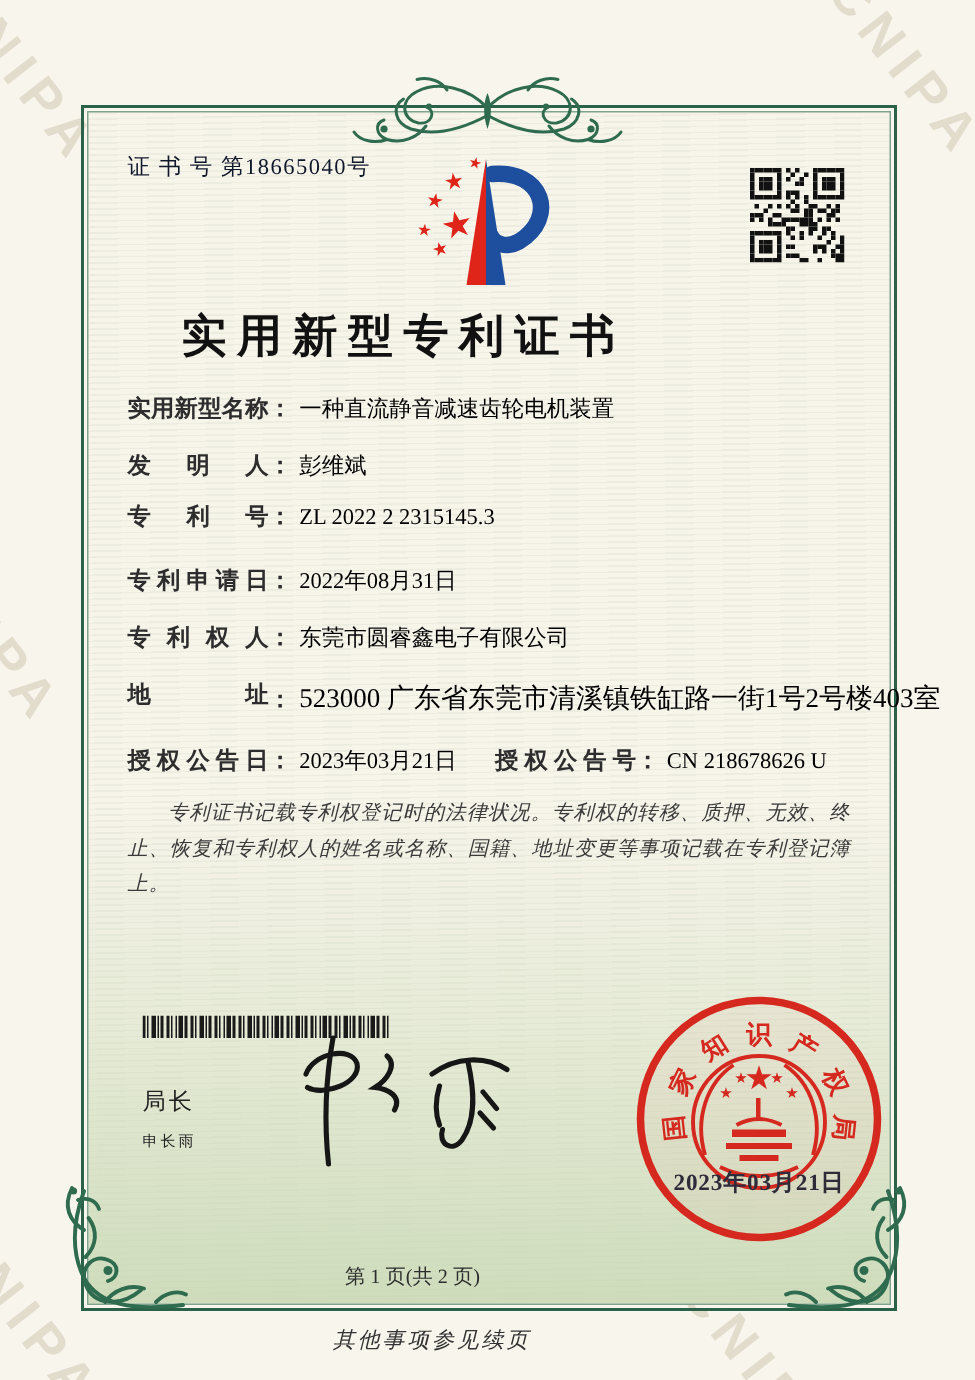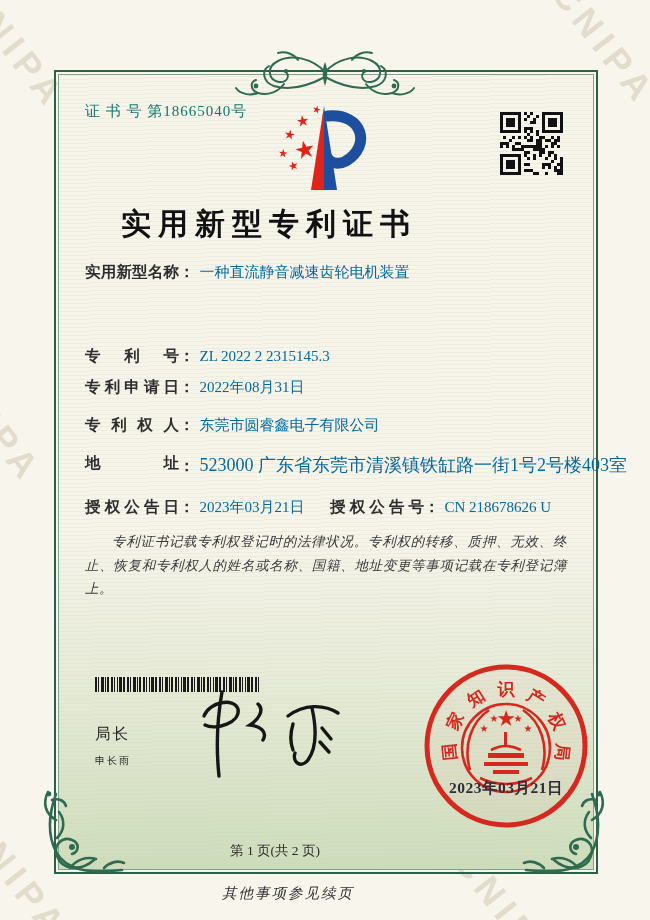--- a/index.html
+++ b/index.html
@@ -15,33 +15,33 @@
   .frame{position:absolute;left:54px;top:70px;width:540px;height:800px;border:2px solid #2a6148;}
   .frame-inner{position:absolute;left:2px;top:2px;right:2px;bottom:2px;border:1px solid #7fa38c;
       background:
         linear-gradient(180deg, rgba(214,226,199,0) 58%, rgba(203,219,183,0.45) 80%, rgba(196,214,176,0.8) 100%),
         repeating-linear-gradient(179deg, rgba(140,165,135,0.10) 0 1px, rgba(0,0,0,0) 1px 4px),
         #f7f4ea;}
 
   .orn{position:absolute;color:#2f6b4e;}
 
   
-  .certno{position:absolute;left:85px;top:102px;font-size:15px;color:#0f766e;letter-spacing:1px;}
+  .certno{position:absolute;left:85px;top:102px;font-size:15px;color:#0f172a;letter-spacing:1px;}
   .logo{position:absolute;left:278px;top:100px;width:96px;height:96px;}
   .logo .star{position:absolute;color:#df241a;line-height:1;font-family:"DejaVu Sans",sans-serif;}
   .qr{position:absolute;left:500px;top:112px;width:63px;height:63px;}
   .title{position:absolute;left:0;top:204px;width:538px;text-align:center;
          font-size:30px;font-weight:bold;color:#111;letter-spacing:7px;}
 
   
   .frow{position:absolute;left:85px;height:22px;font-size:15.5px;color:#2d2d2d;white-space:nowrap;}
   .flabel{display:inline-block;width:94px;text-align:justify;text-align-last:justify;font-weight:600;vertical-align:top;}
   .colon{font-weight:600;margin-right:5px;}
-  .fvalue{font-size:15px;color:#0369a1;}
-  .r1{top:262px}.r2{top:300px}.r3{top:346px}.r4{top:377px}.r5{top:415px}.r6{top:453px}.r7{top:497px}
+  .fvalue{font-size:15px;color:#000000;}
+  .r1{top:262px}.r2{top:300px}.r3{top:334px}.r4{top:377px}.r5{top:415px}.r6{top:453px}.r7{top:497px}
   .grp2{position:absolute;left:245px;top:0;white-space:nowrap;}
 
   
   .bodytext{position:absolute;left:85px;top:530px;width:482px;font-size:13.5px;line-height:23.5px;
             color:#3a3a3a;font-style:italic;letter-spacing:0.6px;text-align:justify;}
   .bodytext p{margin:0 0 3px 0;text-indent:2em;}
 
   
   .barcode{position:absolute;left:95px;top:677px;width:167px;height:15px;}
   .dtitle{position:absolute;left:95px;top:724px;font-size:15.5px;color:#222;letter-spacing:2px;}
@@ -338,20 +338,23 @@
       <rect x="4" y="20" width="1" height="1" fill="#111"></rect>
       <rect x="5" y="20" width="1" height="1" fill="#111"></rect>
       <rect x="6" y="20" width="1" height="1" fill="#111"></rect>
     </svg>
 
   <div class="title">实用新型专利证书</div>
 
   <div class="frow r1">
     <span class="flabel">实用新型名称</span><span class="colon">：</span><span class="fvalue">一种直流静音减速齿轮电机装置</span>
   </div>
+  <div class="frow r2">
+    <span class="flabel">发明人</span><span class="colon">：</span><span class="fvalue">彭维斌</span>
+  </div>
   <div class="frow r3">
     <span class="flabel">专利号</span><span class="colon">：</span><span class="fvalue">ZL 2022 2 2315145.3</span>
   </div>
   <div class="frow r4">
     <span class="flabel">专利申请日</span><span class="colon">：</span><span class="fvalue">2022年08月31日</span>
   </div>
   <div class="frow r5">
     <span class="flabel">专利权人</span><span class="colon">：</span><span class="fvalue">东莞市圆睿鑫电子有限公司</span>
   </div>
   <div class="frow r6">

